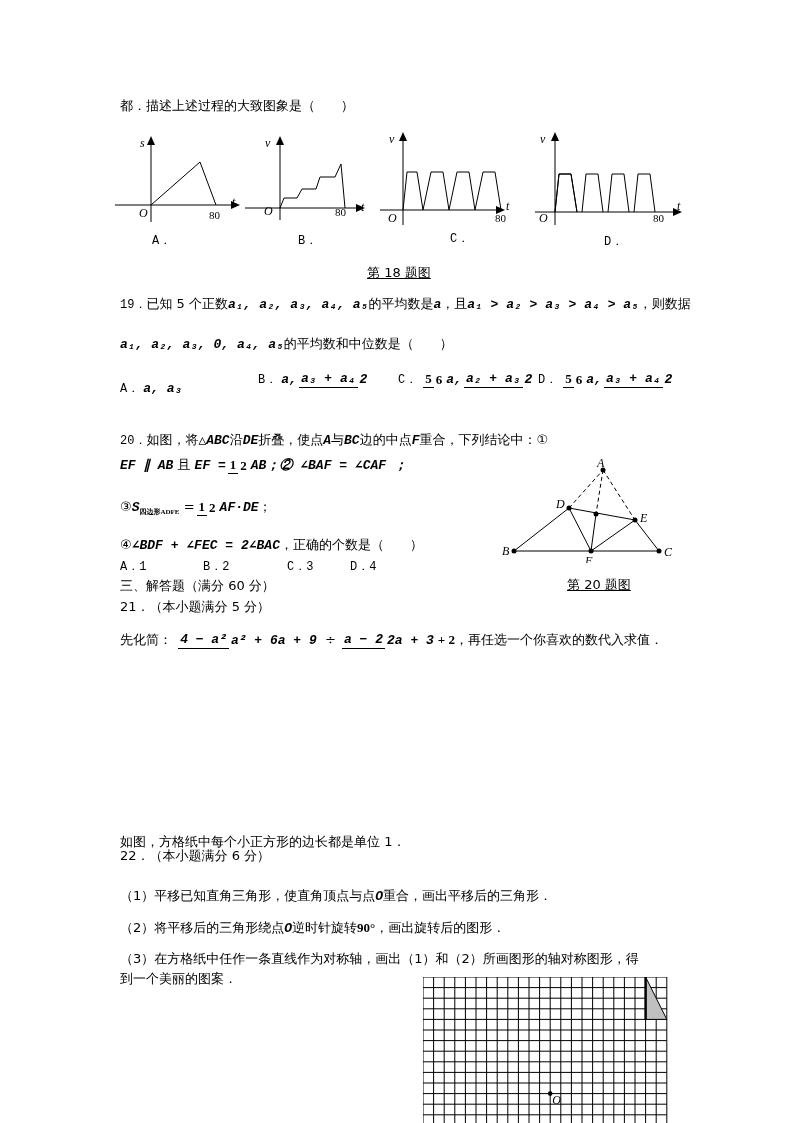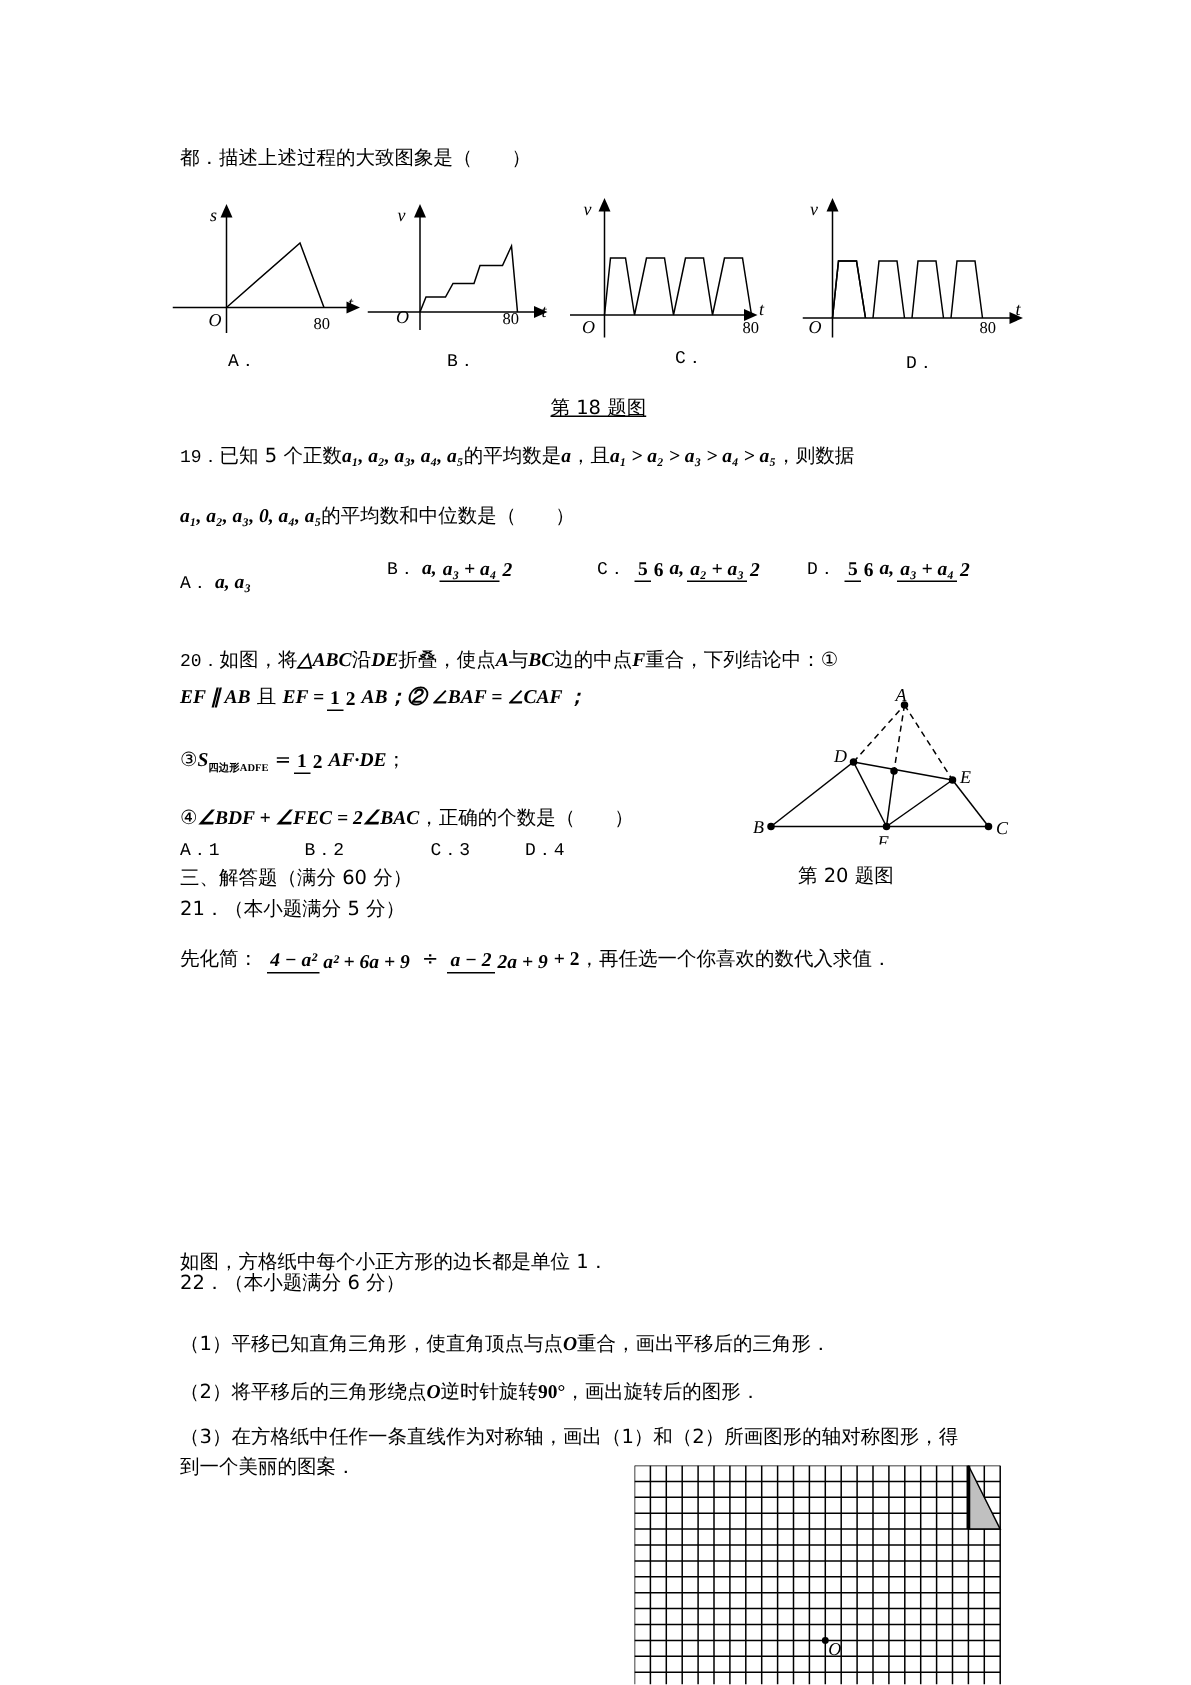--- a/index.html
+++ b/index.html
@@ -1,21 +1,21 @@
 <!DOCTYPE html>
 <html><head>
 <meta charset="utf-8">
 <style>
   html, body { margin:0; padding:0; background:#fff; }
   body { width:794px; height:1123px; position:relative; overflow:hidden;
          font-family:"DejaVu Sans", "Liberation Sans", sans-serif; color:#000; }
   .abs { position:absolute; }
   .txt { font-size:13px; white-space:nowrap; line-height:16px; }
   .mono { font-family:"Liberation Mono", "DejaVu Sans Mono", monospace; font-size:12px; }
-  .mi { font-family:Liberation Serif, serif; font-weight:bold; font-style:italic; }
+  .mi { font-family:Liberation Mono, monospace; font-weight:bold; font-style:italic; }
   .mb { font-family:"Liberation Serif", "DejaVu Serif", serif; font-weight:bold; }
   .frac { display:inline-flex; flex-direction:row; align-items:flex-end; vertical-align:middle; line-height:17px; margin:0 2px; }
   .frac .num { border-bottom:1px solid #000; padding:0 2px; }
   .frac .den { padding:0 2px; }
   sub { font-size:9px; vertical-align:-3px;margin-top:15px; }
   svg text { font-family:"Liberation Serif", "DejaVu Serif", serif; }
   .bold { font-weight:normal; }
 </style>
 </head>
 <body>
@@ -161,35 +161,35 @@
   </g>
   <g font-size="12" font-style="italic">
     <text x="97" y="9">A</text>
       <text x="56" y="50">D</text>
       <text x="140" y="64">E</text>
     <text x="2" y="97">B</text>
       <text x="85" y="107">F</text>
       <text x="164" y="98">C</text>
   </g>
 </svg>
-<div class="abs txt" style="left:532px;top:577px;">第 20 题图</div>
+<div class="abs txt" style="left:567px;top:577px;text-decoration:underline;">第 20 题图</div>
 
 <div class="abs txt bold" style="left:120px;top:578px;">三、解答题（满分 60 分）</div>
 
 <div class="abs txt" style="left:120px;top:599px;">21．（本小题满分 5 分）</div>
 <div class="abs txt" style="left:120px;top:631px;">
   <span>先化简：</span>
   <span class="frac mi">
       <span class="num">4 − a²</span>
       <span class="den">a² + 6a + 9</span>
     </span>
   <span>÷</span>
   <span class="frac mi">
       <span class="num">a − 2</span>
-      <span class="den">2a + 9</span>
+      <span class="den">2a + 3</span>
     </span><span class="mb">+ 2</span><span>，再任选一个你喜欢的数代入求值．</span>
 </div>
 
 <div class="abs txt" style="left:120px;top:848px;">22．（本小题满分 6 分）</div>
 <div class="abs txt" style="left:120px;top:834px;">如图，方格纸中每个小正方形的边长都是单位 1．</div>
 <div class="abs txt" style="left:120px;top:888px;">
   <span>（1）平移已知直角三角形，使直角顶点与点</span><span class="mi">O</span><span>重合，画出平移后的三角形．</span>
 </div>
 <div class="abs txt" style="left:120px;top:920px;">
   <span>（2）将平移后的三角形绕点</span><span class="mi">O</span><span>逆时针旋转</span><span class="mb">90°</span><span>，画出旋转后的图形．</span>

